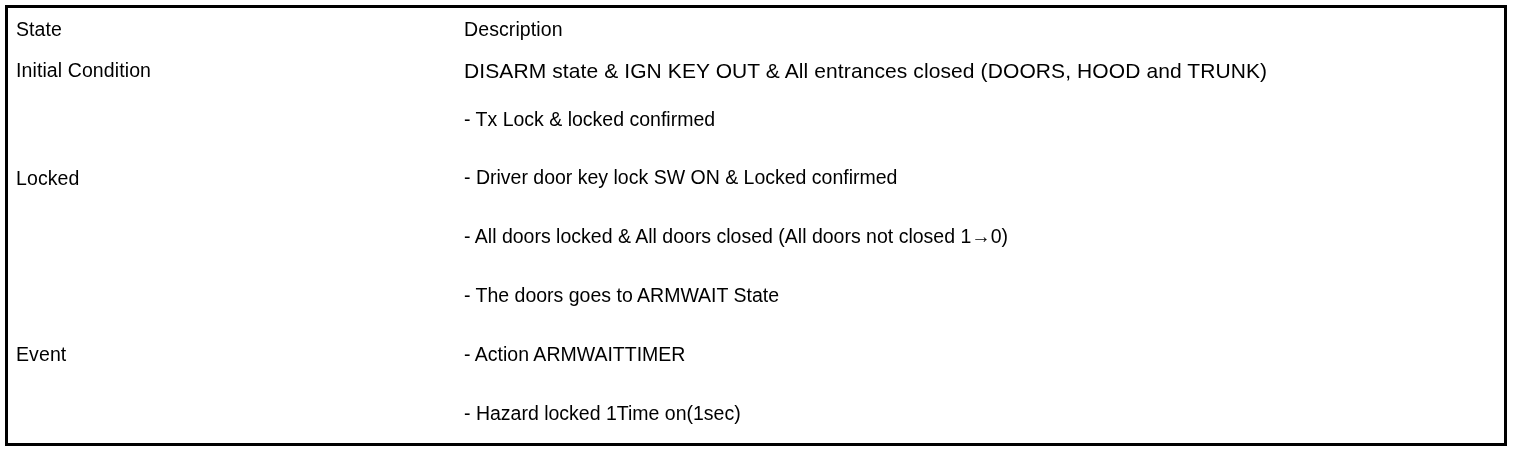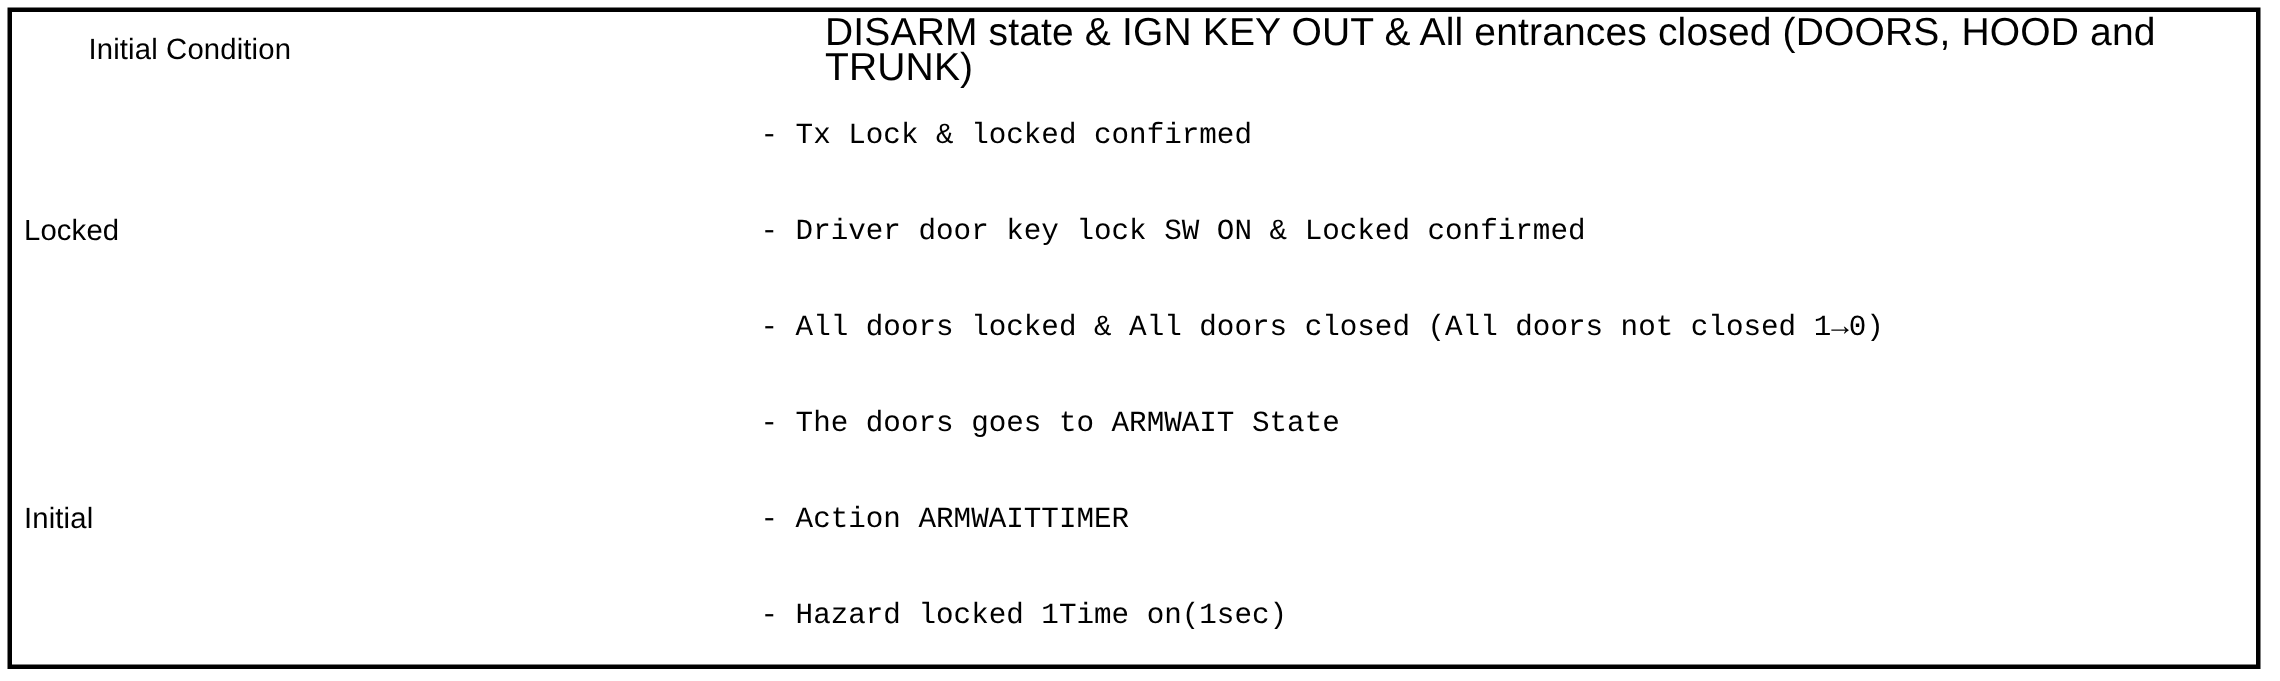--- a/index.html
+++ b/index.html
@@ -39,65 +39,72 @@
     border: 0;
   }
 
   
   .col-state  { width: 448px; }
   .col-desc   { width: auto; }
 
   .cell-inner {
     padding-left: 8px;
     padding-right: 6px;
-    font-size: 26px;
+    font-size: 21px;
     line-height: 23px;
     letter-spacing: 0.1px;
   }
 
   
   .rule-thin { border-bottom: 1.6px solid #000000; }
   
   .rule-med  { border-bottom: 2.6px solid #000000; }
 
   
   .vdiv { border-right: 2.6px solid #000000; }
 
   .row-header td   { height: 42px; }
-  .row-initial td  { height: 40px; padding-left: 43px; }
+  .row-initial td  { height: 40px; }
   .row-event td    { height: 176px; }
   .row-action td   { height: 177px; }
 
   .bullets {
     padding-left: 8px;
     padding-right: 6px;
     font-size: 19.5px;
     line-height: 23px;
     height: 100%;
     box-sizing: border-box;
     display: flex;
     flex-direction: column;
     justify-content: space-around;
   }
   .bullets .bullet {
     white-space: nowrap;
-    font-family: Liberation Mono, monospace;
   }
 
   .label-cell {
     font-size: 19.5px;
   }
 </style>
 </head>
 <body>
 
 <div class="table-wrap">
   <table class="spec-table">
     <tbody>
 
+      <tr class="row-header">
+        <td class="col-state rule-thin vdiv">
+          <div class="cell-inner label-cell">State</div>
+        </td>
+        <td class="col-desc rule-thin">
+          <div class="cell-inner label-cell">Description</div>
+        </td>
+      </tr>
 
       <tr class="row-initial">
         <td class="col-state rule-thin vdiv">
           <div class="cell-inner label-cell">Initial Condition</div>
         </td>
         <td class="col-desc rule-thin">
           <div class="cell-inner">DISARM state &amp; IGN KEY OUT &amp; All entrances closed (DOORS, HOOD and TRUNK)</div>
         </td>
       </tr>
 
@@ -109,21 +116,21 @@
           <div class="bullets">
             <div class="bullet">- Tx Lock &amp; locked confirmed</div>
             <div class="bullet">- Driver door key lock SW ON &amp; Locked confirmed</div>
             <div class="bullet">- All doors locked &amp; All doors closed (All doors not closed 1→0)</div>
           </div>
         </td>
       </tr>
 
       <tr class="row-action">
         <td class="col-state vdiv">
-          <div class="cell-inner label-cell">Initial</div>
+          <div class="cell-inner label-cell">Event</div>
         </td>
         <td class="col-desc">
           <div class="bullets">
             <div class="bullet">- The doors goes to ARMWAIT State</div>
             <div class="bullet">- Action ARMWAITTIMER</div>
             <div class="bullet">- Hazard locked 1Time on(1sec)</div>
           </div>
         </td>
       </tr>
 

